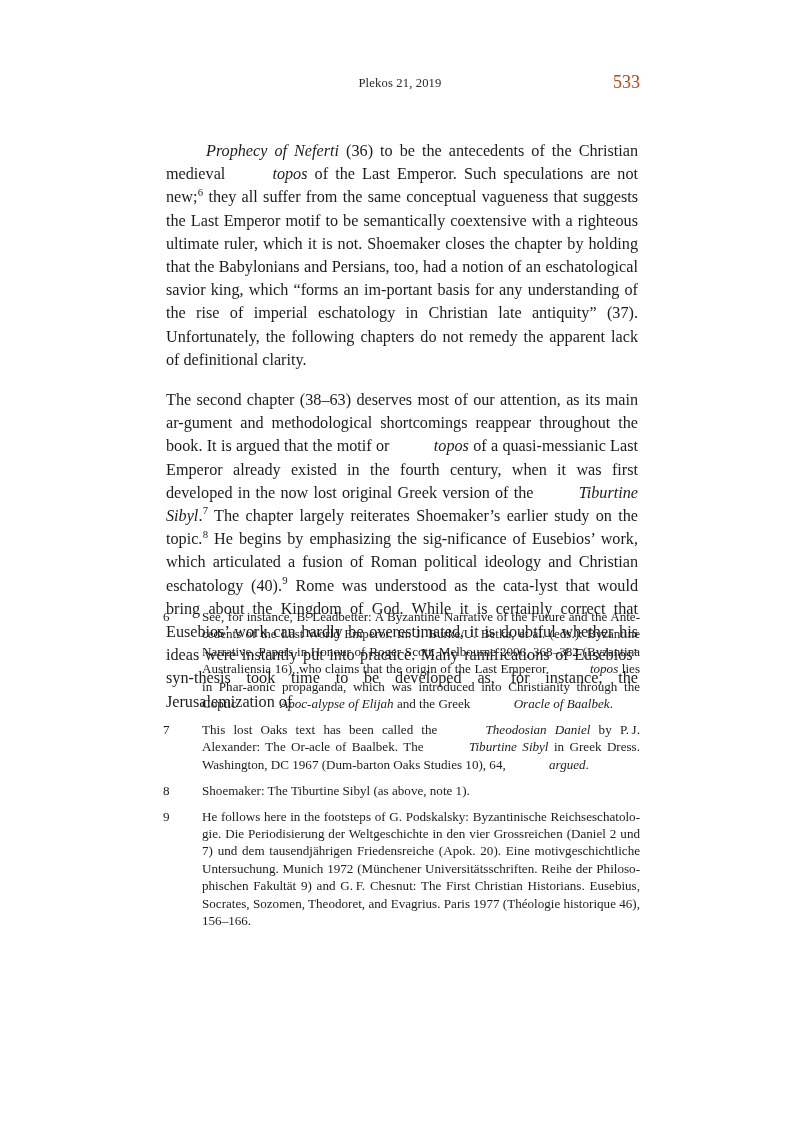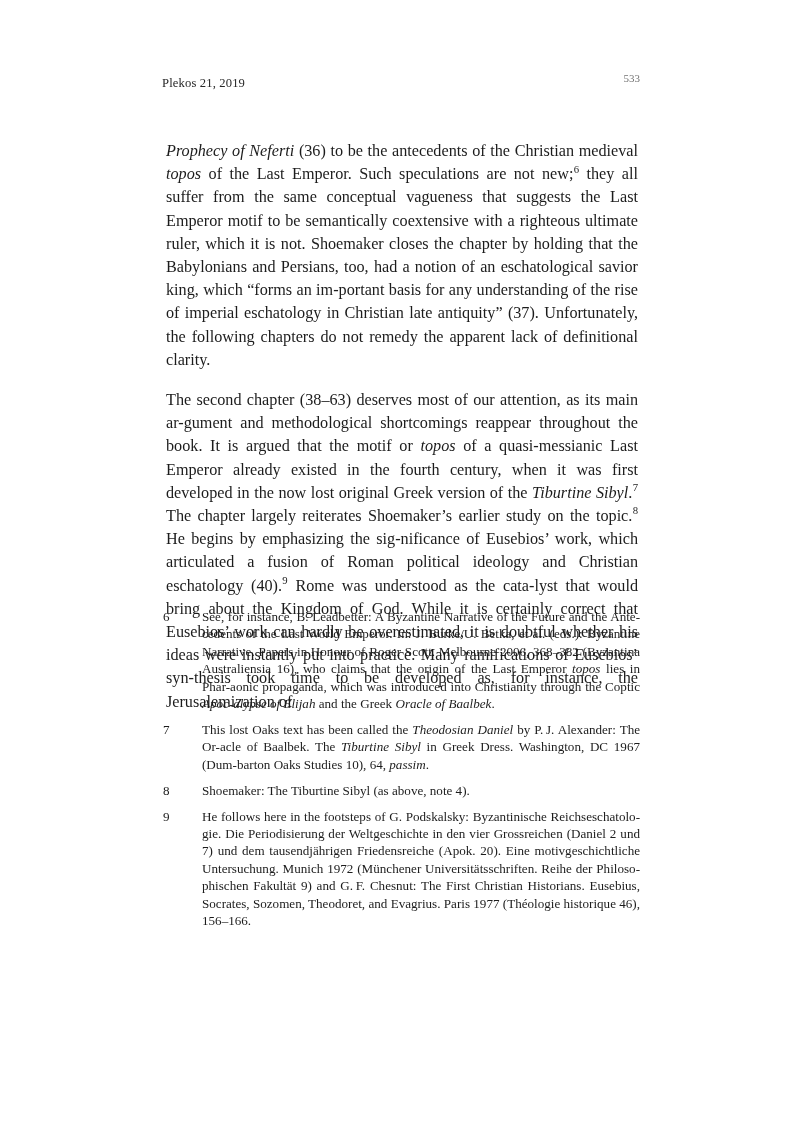--- a/index.html
+++ b/index.html
@@ -31,51 +31,52 @@
     left: 162px;
     top: 72px;
     width: 476px;
     height: 22px;
   }
   .running-head .journal {
     position: absolute;
     left: 0;
     top: 4px;
     width: 476px;
+    text-align: center;
     font-size: 12.6px;
     letter-spacing: 0.15px;
     color: #262626;
   }
   .running-head .folio {
     position: absolute;
     right: -2px;
     top: 0px;
-    font-size: 11px;
-    color: #737373;
+    font-size: 18px;
+    color: #c2410c;
   }
 
   
   .body-col {
     position: absolute;
     left: 166px;
     top: 140px;
     width: 472px;
   }
   p.para {
     margin: 0 0 17px 0;
     font-size: 16.2px;
     line-height: 23.2px;
     text-align: justify;
     text-justify: inter-word;
     hyphens: manual;
     color: #1c1c1c;
   }
   p.para:last-child { margin-bottom: 0; }
 
-  i, .it { font-style: italic; }
+  i, .it { font-style: italic; margin-left: 40px; }
 
   sup.fn {
     font-size: 0.66em;
     line-height: 0;
     vertical-align: 0.62em;
     margin-left: 0.3px;
   }
 
   
   .footnotes {
@@ -121,25 +122,25 @@
     <p class="para" id="para-2"><span>The second chapter (38–63) deserves most of our attention, as its main ar-gument and methodological shortcomings reappear throughout the book. It is argued that the motif or </span><i>topos</i><span> of a quasi-messianic Last Emperor already existed in the fourth century, when it was first developed in the now lost original Greek version of the </span><i>Tiburtine Sibyl</i><span>.</span><sup class="fn">7</sup><span> The chapter largely reiterates Shoemaker’s earlier study on the topic.</span><sup class="fn">8</sup><span> He begins by emphasizing the sig-nificance of Eusebios’ work, which articulated a fusion of Roman political ideology and Christian eschatology (40).</span><sup class="fn">9</sup><span> Rome was understood as the cata-lyst that would bring about the Kingdom of God. While it is certainly correct that Eusebios’ work can hardly be overestimated, it is doubtful whether his ideas were instantly put into practice. Many ramifications of Eusebios’ syn-thesis took time to be developed as, for instance, the Jerusalemization of</span></p>
   </div>
 
   <div class="footnotes">
     <div class="footnote">
       <span class="fn-num">6</span>
       <span class="fn-text"><span>See, for instance, B. Leadbetter: A Byzantine Narrative of the Future and the Ante-cedents of the Last World Emperor. In: J. Burke/U. Betka, et al. (eds.): Byzantine Narrative. Papers in Honour of Roger Scott. Melbourne 2006, 368–382 (Byzantina Australiensia 16), who claims that the origin of the Last Emperor </span><i>topos</i><span> lies in Phar-aonic propaganda, which was introduced into Christianity through the Coptic </span><i>Apoc-alypse of Elijah</i><span> and the Greek </span><i>Oracle of Baalbek</i><span>.</span></span>
     </div>
     <div class="footnote">
       <span class="fn-num">7</span>
-      <span class="fn-text"><span>This lost Oaks text has been called the </span><i>Theodosian Daniel</i><span> by P. J. Alexander: The Or-acle of Baalbek. The </span><i>Tiburtine Sibyl</i><span> in Greek Dress. Washington, DC 1967 (Dum-barton Oaks Studies 10), 64, </span><i>passim</i><span>.</span></span>
+      <span class="fn-text"><span>This lost Oaks text has been called the </span><i>Theodosian Daniel</i><span> by P. J. Alexander: The Or-acle of Baalbek. The </span><i>Tiburtine Sibyl</i><span> in Greek Dress. Washington, DC 1967 (Dum-barton Oaks Studies 10), 64, </span><i>argued</i><span>.</span></span>
     </div>
     <div class="footnote">
       <span class="fn-num">8</span>
-      <span class="fn-text"><span>Shoemaker: The Tiburtine Sibyl (as above, note 4).</span></span>
+      <span class="fn-text"><span>Shoemaker: The Tiburtine Sibyl (as above, note 1).</span></span>
     </div>
     <div class="footnote">
       <span class="fn-num">9</span>
       <span class="fn-text"><span>He follows here in the footsteps of G. Podskalsky: Byzantinische Reichseschatolo-gie. Die Periodisierung der Weltgeschichte in den vier Grossreichen (Daniel 2 und 7) und dem tausendjährigen Friedensreiche (Apok. 20). Eine motivgeschichtliche Untersuchung. Munich 1972 (Münchener Universitätsschriften. Reihe der Philoso-phischen Fakultät 9) and G. F. Chesnut: The First Christian Historians. Eusebius, Socrates, Sozomen, Theodoret, and Evagrius. Paris 1977 (Théologie historique 46), 156–166.</span></span>
     </div>
   </div>
 
 </div>
 
 </body></html>

